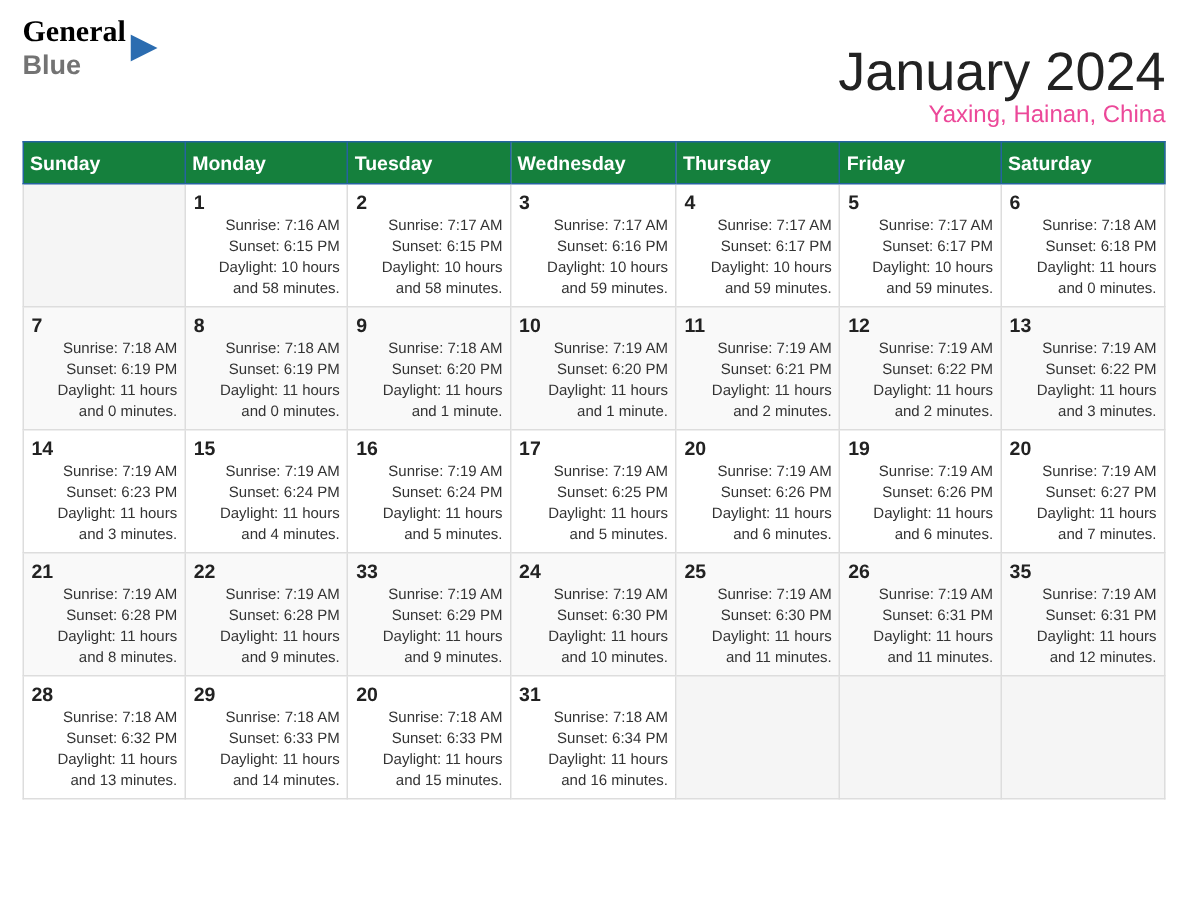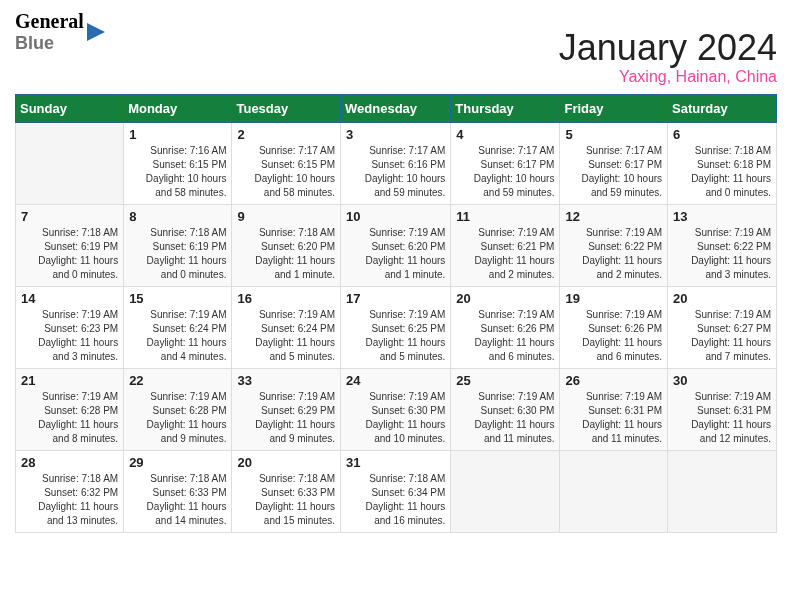--- a/index.html
+++ b/index.html
@@ -223,21 +223,21 @@
         </td>
         <td>
           <span class="day-number">25</span>
           <div class="day-info">Sunrise: 7:19 AM<br>Sunset: 6:30 PM<br>Daylight: 11 hours<br>and 11 minutes.</div>
         </td>
         <td>
           <span class="day-number">26</span>
           <div class="day-info">Sunrise: 7:19 AM<br>Sunset: 6:31 PM<br>Daylight: 11 hours<br>and 11 minutes.</div>
         </td>
         <td>
-          <span class="day-number">30</span>
+          <span class="day-number">35</span>
           <div class="day-info">Sunrise: 7:19 AM<br>Sunset: 6:31 PM<br>Daylight: 11 hours<br>and 12 minutes.</div>
         </td>
       </tr>
       <tr>
         <td>
           <span class="day-number">28</span>
           <div class="day-info">Sunrise: 7:18 AM<br>Sunset: 6:32 PM<br>Daylight: 11 hours<br>and 13 minutes.</div>
         </td>
         <td>
           <span class="day-number">29</span>

